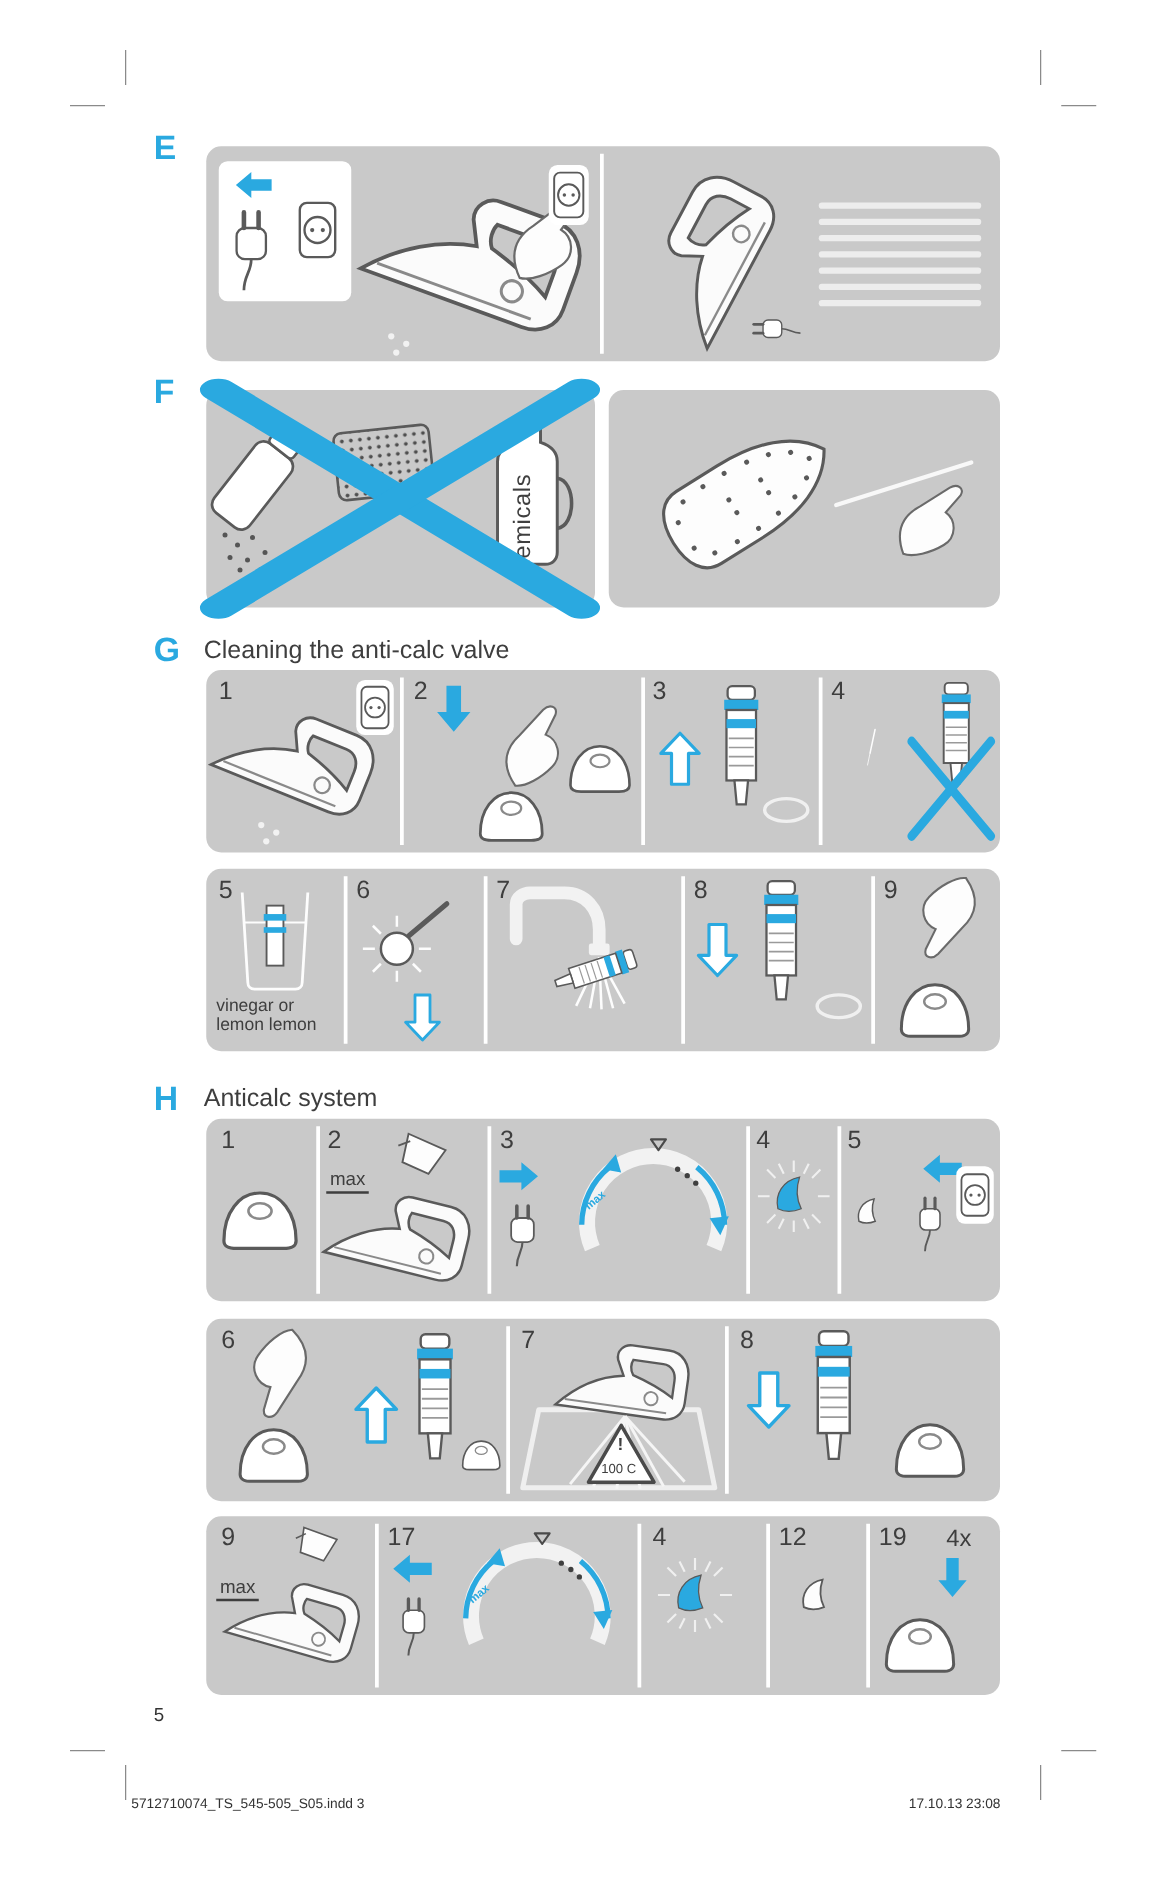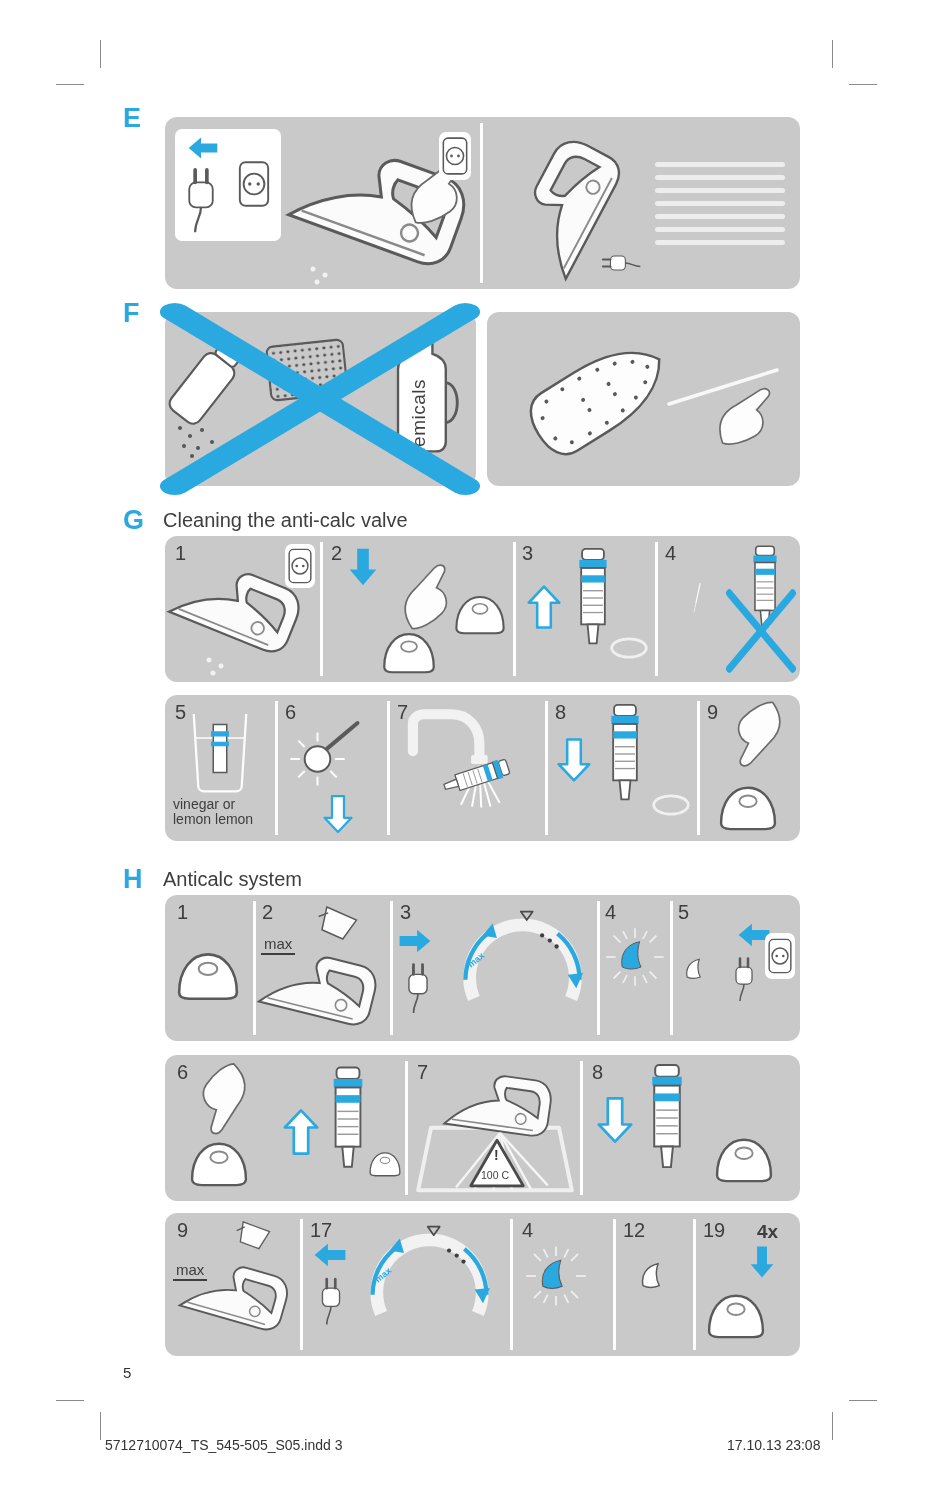--- a/index.html
+++ b/index.html
@@ -15,25 +15,25 @@
   .seclabel{ position:absolute; font-size:27px; font-weight:bold; color:var(--accent); }
   .sectitle{ position:absolute; font-size:20px; color:#3e3e3e; }
   .stepnum{ position:absolute; font-size:20px; color:#3e3e3e; }
   .vdiv{ position:absolute; width:3px; top:6px; bottom:6px; background:#fff; }
   .crop{ position:absolute; background:#8a8a8a; }
   .crop.v{ width:1px; } .crop.h{ height:1px; }
   .maxlbl{ position:absolute; font-size:15px; color:#3e3e3e; border-bottom:2px solid #3e3e3e; padding:0 3px 1px 3px; }
   .dialmax{ position:absolute; font-size:9px; font-weight:bold; color:var(--accent); transform:rotate(-40deg); }
   .note{ position:absolute; font-size:14px; line-height:15px; color:#3e3e3e; }
   .chem{ position:absolute; writing-mode:vertical-rl; transform:rotate(180deg); font-size:19px; color:#3f3f3f; letter-spacing:.5px; }
-  .timeslbl{ position:absolute; font-size:19px; color:#3e3e3e;font-weight:bold; }
+  .timeslbl{ position:absolute; font-size:19px; color:#3e3e3e; }
   .warnmark{ position:absolute; font-size:14px; font-weight:bold; color:#3e3e3e; }
   .templbl{ position:absolute; font-size:10.5px; color:#3e3e3e; }
   .pagenum{ position:absolute; font-size:15px; color:#333; }
-  .footer{ position:absolute; font-size:14px; color:#333; }
+  .footer{ position:absolute; font-size:11px; color:#333; }
   .cord{ position:absolute; height:5px; border-radius:3px; background:#ededed; }
 </style>
 </head>
 <body>
 
 <svg width="0" height="0" style="position:absolute" aria-hidden="true">
 <defs>
   <pattern id="p-dots" width="7" height="7" patternUnits="userSpaceOnUse">
     <circle cx="2.5" cy="2.5" r="1.5" fill="#4f4f4f"></circle>
   </pattern>

